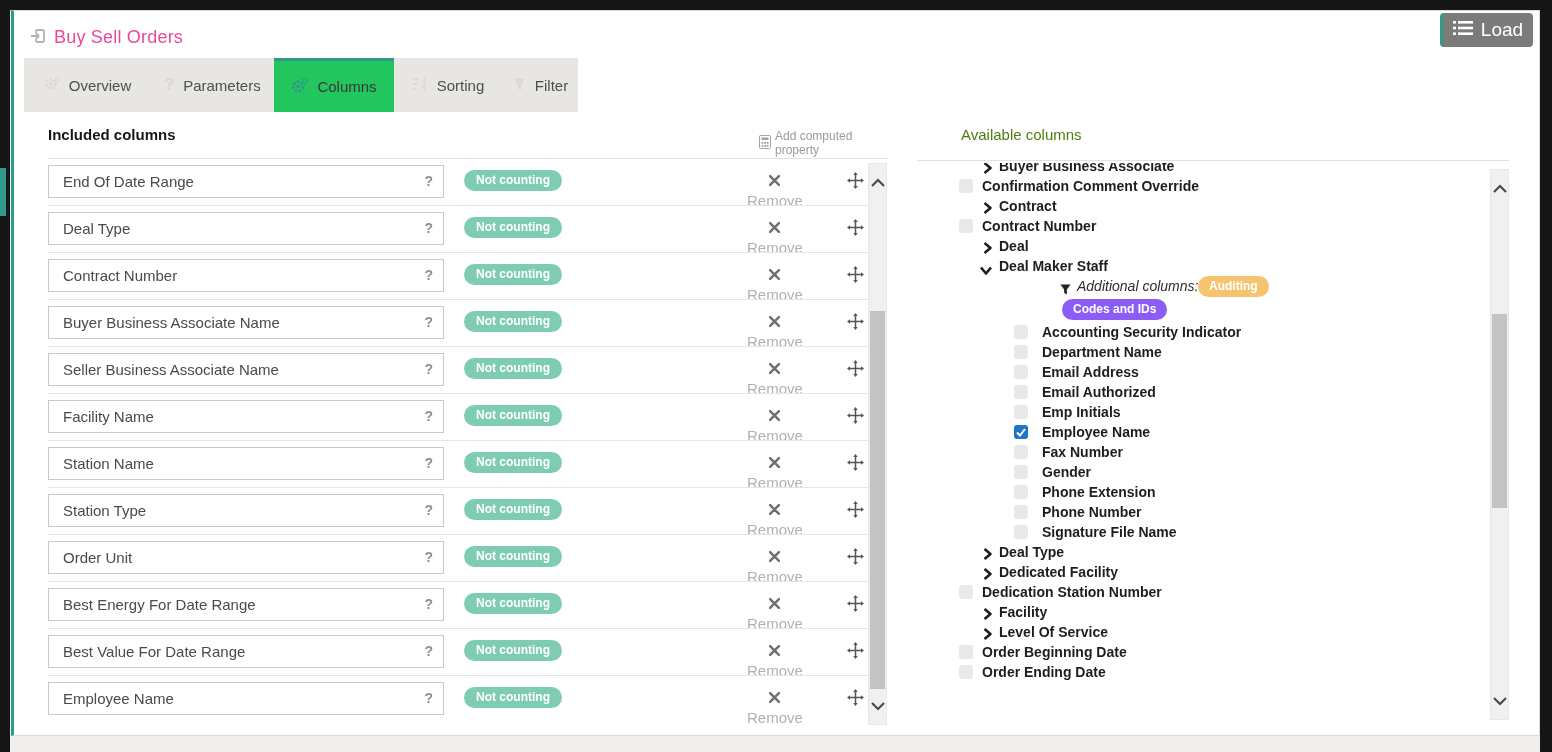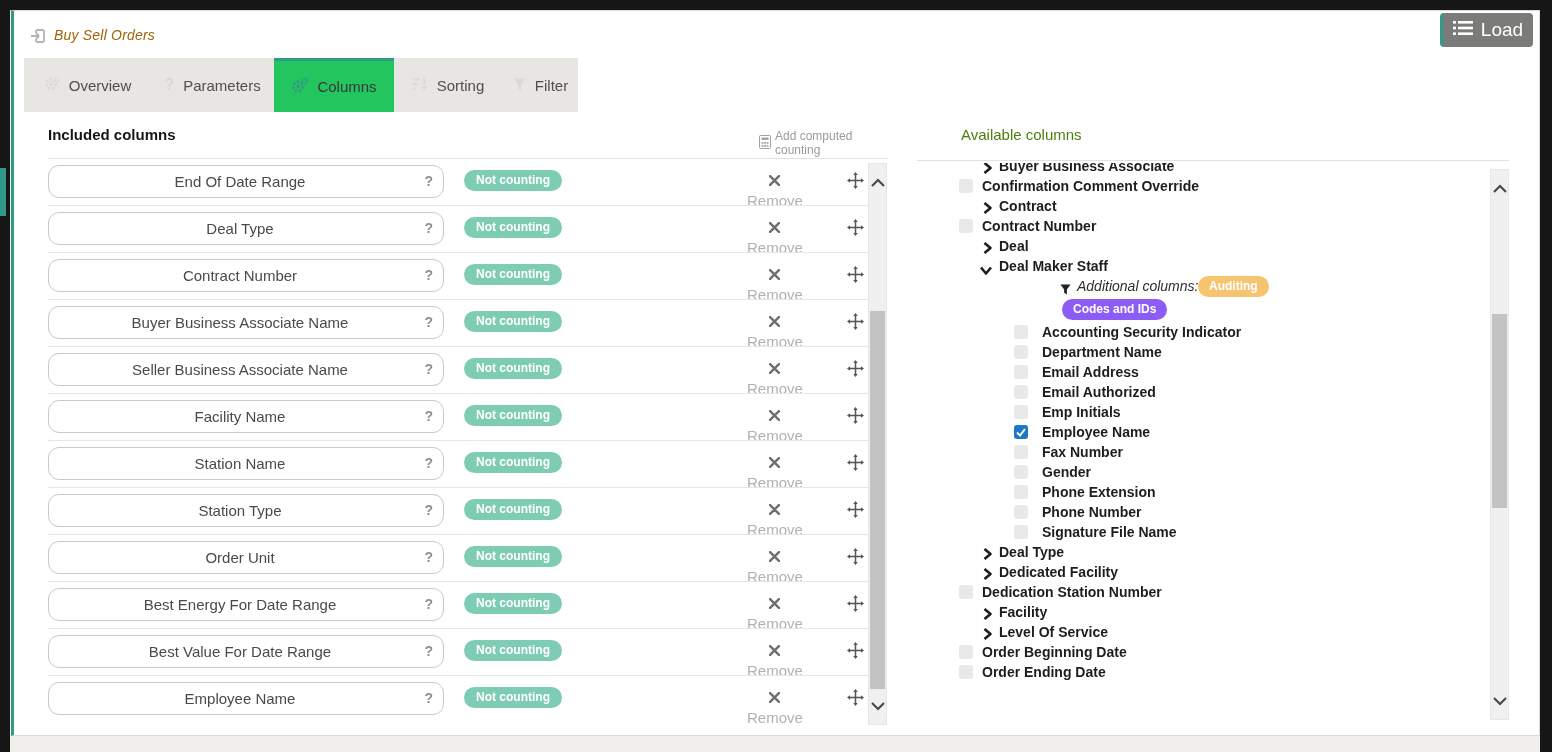--- a/index.html
+++ b/index.html
@@ -17,21 +17,21 @@
   .right-rail { position: absolute; right: 0; top: 0; width: 12px; height: 752px; background: #161616; }
 
   
   .card {
     position: absolute; left: 11px; top: 10px; width: 1529px; height: 726px;
     background: #ffffff; border: 1px solid #dcdad8; border-left: 3px solid #2f9a88;
   }
 
   
   .title-icon { position: absolute; left: 16px; top: 17px; width: 16px; height: 16px; }
-  .page-title { position: absolute; left: 40px; top: 16px; font-size: 14px; color: #a16207; letter-spacing: .2px; font-style: italic; }
+  .page-title { position: absolute; left: 40px; top: 16px; font-size: 18px; color: #ec4899; letter-spacing: .2px; }
   .load-btn {
     position: absolute; left: 1426px; top: 2px; width: 93px; height: 34px;
     background: #7b7b79; border: none; border-left: 3px solid #2f9a88; border-radius: 4px;
     color: #fff; font-size: 19px; font-family: "Liberation Sans", sans-serif;
     display: flex; align-items: center; justify-content: center; gap: 8px; cursor: pointer;
   }
 
   
   .tabs { position: absolute; left: 10px; top: 47px; height: 54px; display: flex; }
   .tab {
@@ -50,23 +50,23 @@
   }
 
   .list-topline-left  { position: absolute; left: 34px;  top: 147px; width: 840px; height: 1px; background: #e3e1df; }
   .list-topline-right { position: absolute; left: 903px; top: 149px; width: 592px; height: 1px; background: #e3e1df; }
 
   
   .rows-wrap { position: absolute; left: 0; top: 0; }
   .inc-row { position: absolute; left: 0; width: 860px; height: 33px; }
   .inc-input { position: absolute; left: 34px; top: 0; width: 396px; height: 33px; }
   .col-input {
-    width: 100%; height: 100%; border: 1px solid #c9c9c9; border-radius: 11px;
+    width: 100%; height: 100%; border: 1px solid #c9c9c9; border-radius: 0;
     padding: 0 26px 0 14px; font-family: "Liberation Sans", sans-serif;
-    font-size: 15px; color: #4a4a4a; background: #fff; text-align: center;
+    font-size: 15px; color: #4a4a4a; background: #fff;
   }
   .help-q { position: absolute; right: 11px; top: 8px; font-size: 14px; font-weight: bold; color: #8f8f8f; cursor: pointer; }
   .badge {
     position: absolute; left: 450px; top: 5px; height: 21px; line-height: 21px;
     padding: 0 12px; border-radius: 11px; background: #7fccb4;
     color: #fff; font-size: 12px; font-weight: bold; cursor: pointer;
   }
   .remove { position: absolute; left: 733px; top: 7px; display: flex; align-items: center; gap: 2px; cursor: pointer; flex-direction: column; }
   .remove-label { font-size: 15px; color: #b1b1af; }
   .drag { position: absolute; left: 833px; top: 7px; width: 18px; height: 18px; cursor: move; }
@@ -189,21 +189,21 @@
           <g fill="#a2a29f">
             <rect x="2.5" y="7" width="1.8" height="1.8"></rect>
             <rect x="5.1" y="7" width="1.8" height="1.8"></rect>
             <rect x="7.7" y="7" width="1.8" height="1.8"></rect>
             <rect x="2.5" y="10" width="1.8" height="1.8"></rect>
             <rect x="5.1" y="10" width="1.8" height="1.8"></rect>
             <rect x="7.7" y="10" width="1.8" height="1.8"></rect>
           </g>
         </svg>
     </span>
-    <span>Add computed counting</span>
+    <span>Add computed property</span>
   </div>
   <div class="avail-heading">Available columns</div>
 
   <div class="list-topline-left"></div>
   <div class="list-topline-right"></div>
 
   <div class="rows-wrap">
   <div class="inc-row" style="top: 154px;">
     <div class="inc-input">
       <input class="col-input" type="text" value="End Of Date Range" style="">

